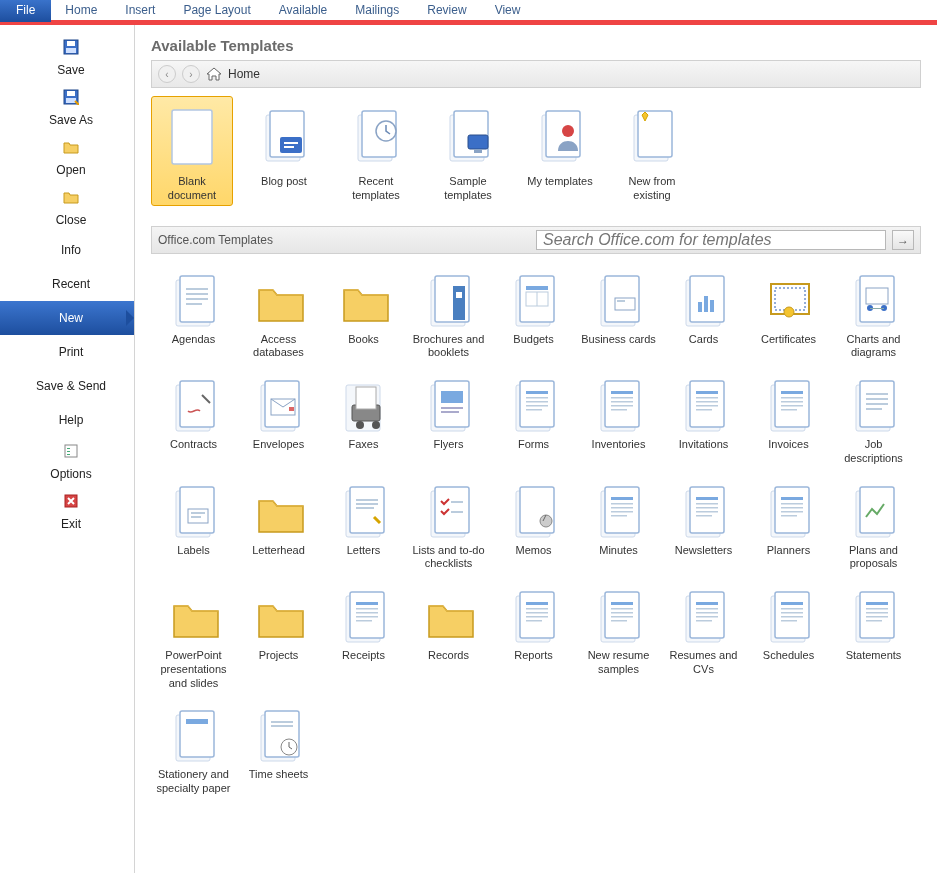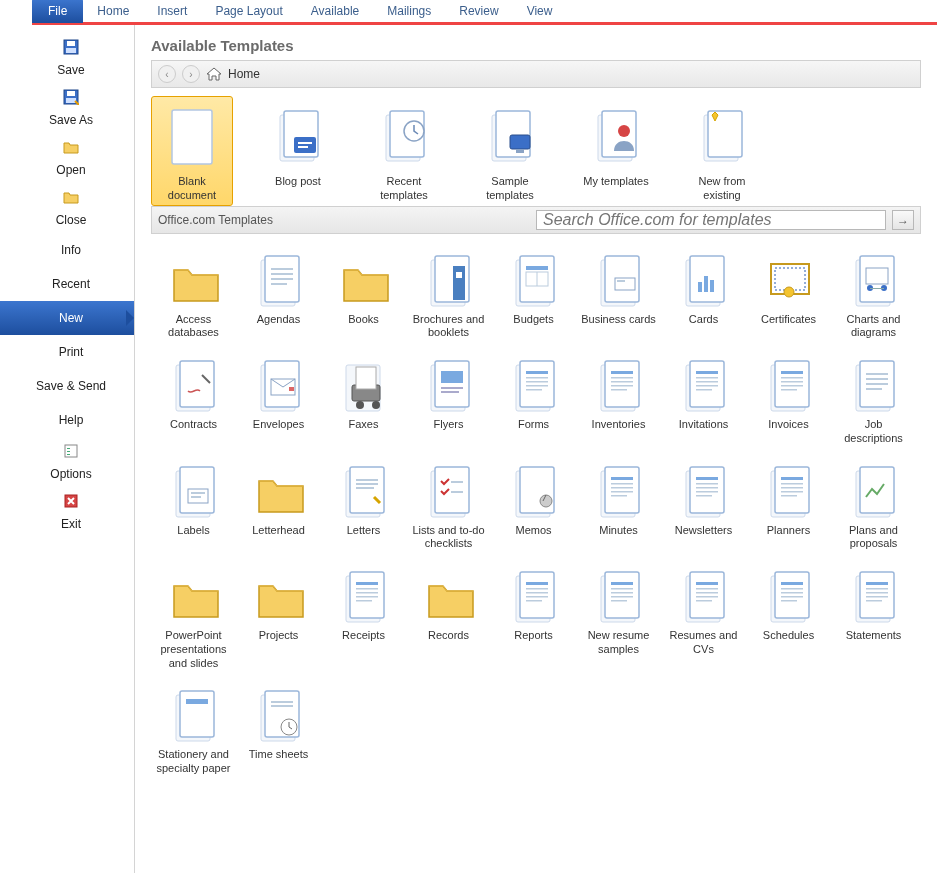--- a/index.html
+++ b/index.html
@@ -8,24 +8,23 @@
   font-size: 12px;
   color: #333;
   background: #fff;
   width: 937px;
   height: 873px;
   overflow: hidden;
 }
 .ribbon-tabs {
   display: flex;
   align-items: center;
-  border-bottom: 3px solid #ef4444;
+  border-bottom: 5px solid #ef4444;
   background: #fff;
   height: 25px;
-  margin-left: 32px;
 }
 .ribbon-tab {
   padding: 4px 14px;
   color: #3b5e8c;
   cursor: pointer;
   font-size: 12px;
 }
 .ribbon-tab.active {
   background: #2a5db0;
   background: linear-gradient(#3c76cf,#1d4e9e);
@@ -92,22 +91,22 @@
   width: 18px; height: 18px;
   border-radius: 50%;
   background: #f0f0f0;
   border: 1px solid #ccc;
   display:flex;align-items:center;justify-content:center;
   font-size: 10px; color:#888;
 }
 .crumb-label { color: #333; }
 .template-row {
   display: flex;
-  gap: 24px;
-  margin-bottom: 0;
+  gap: 10px;
+  margin-bottom: 20px;
 }
 .tpl-item {
   width: 82px;
   text-align: center;
   padding: 6px 2px 2px;
   cursor: pointer;
   border: 1px solid transparent;
   border-radius: 3px;
 }
 .tpl-item.selected {
@@ -344,46 +343,46 @@
       <input class="search-box" placeholder="Search Office.com for templates" style="">
       <div class="go-btn">
         <span>→</span>
       </div>
     </div>
 
     <div class="grid" id="categories">
         <div class="tpl-item">
           <div class="tpl-thumb">
             <svg width="56" height="56">
-              <path d="M8 18h14l4 5h26v26H8z" fill="#f6cf64" stroke="#c79a1e" stroke-width="1.5"></path>
-              <path d="M8 18h14l4 5h26" fill="none" stroke="#e6b94a"></path>
-            </svg>
-          </div>
-          <div class="tpl-label">Access databases</div>
-        </div>
-        <div class="tpl-item">
-          <div class="tpl-thumb">
-            <svg width="56" height="56">
               <rect x="10" y="8" width="34" height="46" rx="2" fill="#f4f7fb" stroke="#cdd9ea"></rect>
               <rect x="14" y="4" width="34" height="46" rx="2" fill="#fff" stroke="#9bb6da" stroke-width="1.5"></rect>
               <rect x="20" y="16" width="22" height="2" fill="#bcd"></rect>
               <rect x="20" y="21" width="22" height="2" fill="#bcd"></rect>
               <rect x="20" y="26" width="22" height="2" fill="#bcd"></rect>
               <rect x="20" y="31" width="16" height="2" fill="#bcd"></rect>
             </svg>
           </div>
           <div class="tpl-label">Agendas</div>
         </div>
         <div class="tpl-item">
           <div class="tpl-thumb">
             <svg width="56" height="56">
               <path d="M8 18h14l4 5h26v26H8z" fill="#f6cf64" stroke="#c79a1e" stroke-width="1.5"></path>
               <path d="M8 18h14l4 5h26" fill="none" stroke="#e6b94a"></path>
             </svg>
           </div>
+          <div class="tpl-label">Access databases</div>
+        </div>
+        <div class="tpl-item">
+          <div class="tpl-thumb">
+            <svg width="56" height="56">
+              <path d="M8 18h14l4 5h26v26H8z" fill="#f6cf64" stroke="#c79a1e" stroke-width="1.5"></path>
+              <path d="M8 18h14l4 5h26" fill="none" stroke="#e6b94a"></path>
+            </svg>
+          </div>
           <div class="tpl-label">Books</div>
         </div>
         <div class="tpl-item">
           <div class="tpl-thumb">
             <svg width="56" height="56">
               <rect x="10" y="8" width="34" height="46" rx="2" fill="#f4f7fb" stroke="#cdd9ea"></rect>
               <rect x="14" y="4" width="34" height="46" rx="2" fill="#fff" stroke="#9bb6da" stroke-width="1.5"></rect>
               <rect x="32" y="14" width="12" height="34" fill="#4a7fc0"></rect>
               <rect x="35" y="20" width="6" height="6" fill="#fff"></rect>
             </svg>

